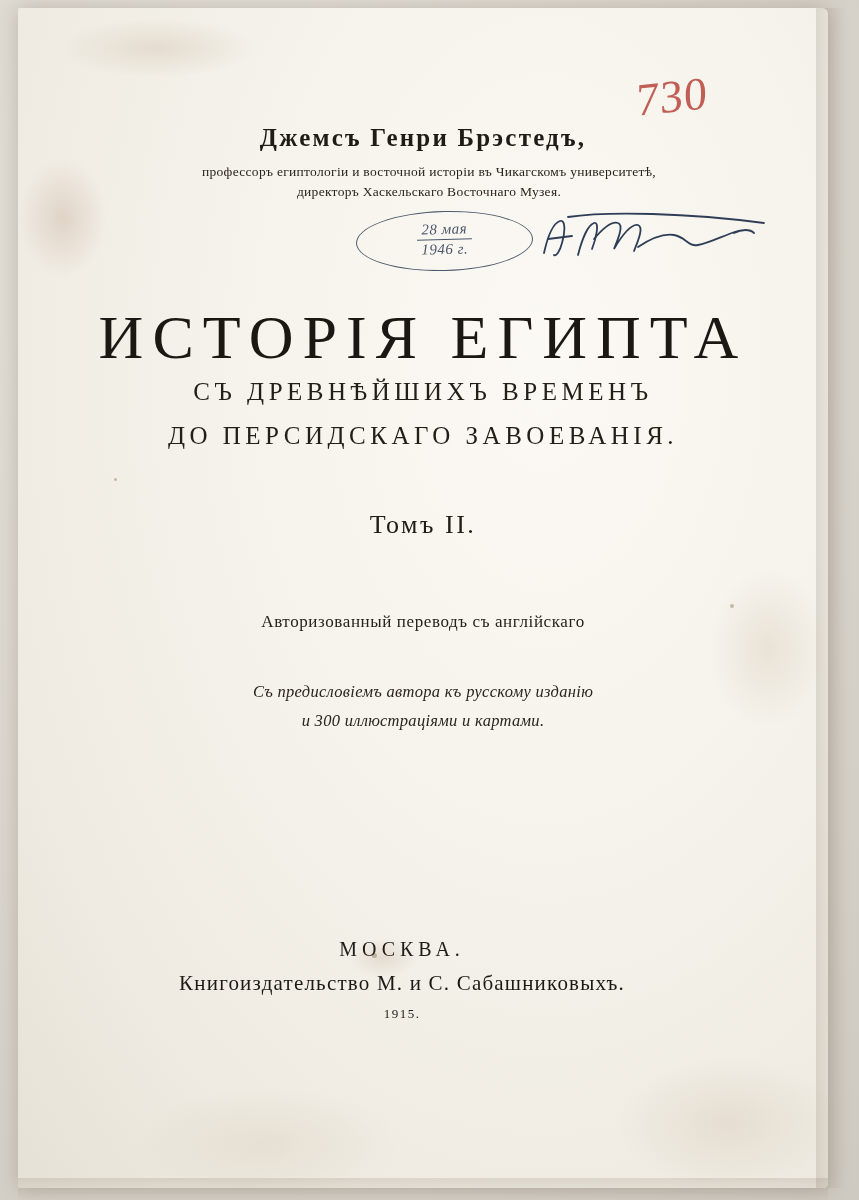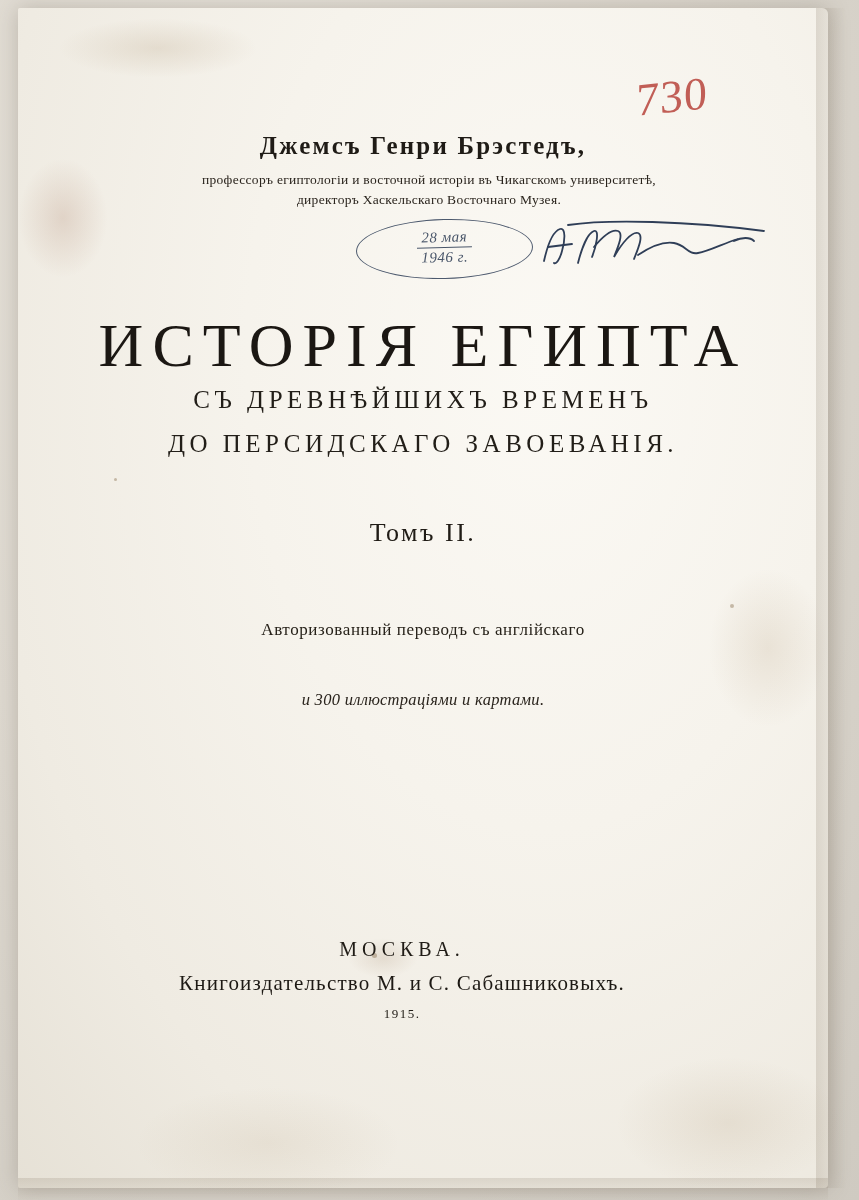--- a/index.html
+++ b/index.html
@@ -70,21 +70,21 @@
     color: #b8443c;
     transform: rotate(-6deg) skewX(-6deg);
     letter-spacing: 1px;
     opacity: 0.85;
   }
 
   
   #textblock {
     position: absolute;
     left: 0;
-    top: 16px;
+    top: 8px;
     width: 810px;
     text-align: center;
     color: #2b2620;
   }
 
   .author {
     margin-top: 108px;
     font-size: 25px;
     letter-spacing: 2.2px;
     font-weight: 600;
@@ -282,20 +282,21 @@
         <div>СЪ ДРЕВНѢЙШИХЪ ВРЕМЕНЪ</div>
         <div>ДО ПЕРСИДСКАГО ЗАВОЕВАНІЯ.</div>
       </div>
 
       <div class="volume">Томъ II.</div>
 
       <div class="translated-label">Авторизованный переводъ съ англійскаго</div>
 
 
       <div class="note">
+        <div>Съ предисловіемъ автора къ русскому изданію</div>
         <div>и 300 иллюстраціями и картами.</div>
       </div>
 
     </div>
 
     <div class="imprint">
       <div class="city">МОСКВА.</div>
       <div class="publisher">Книгоиздательство М. и С. Сабашниковыхъ.</div>
       <div class="year">1915.</div>
     </div>

